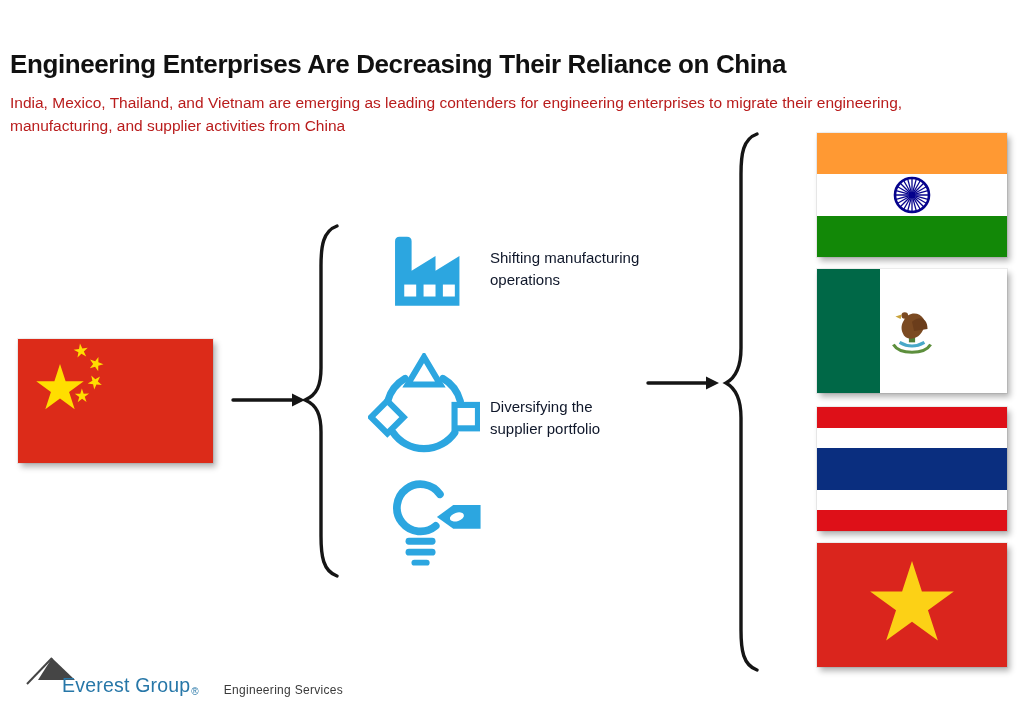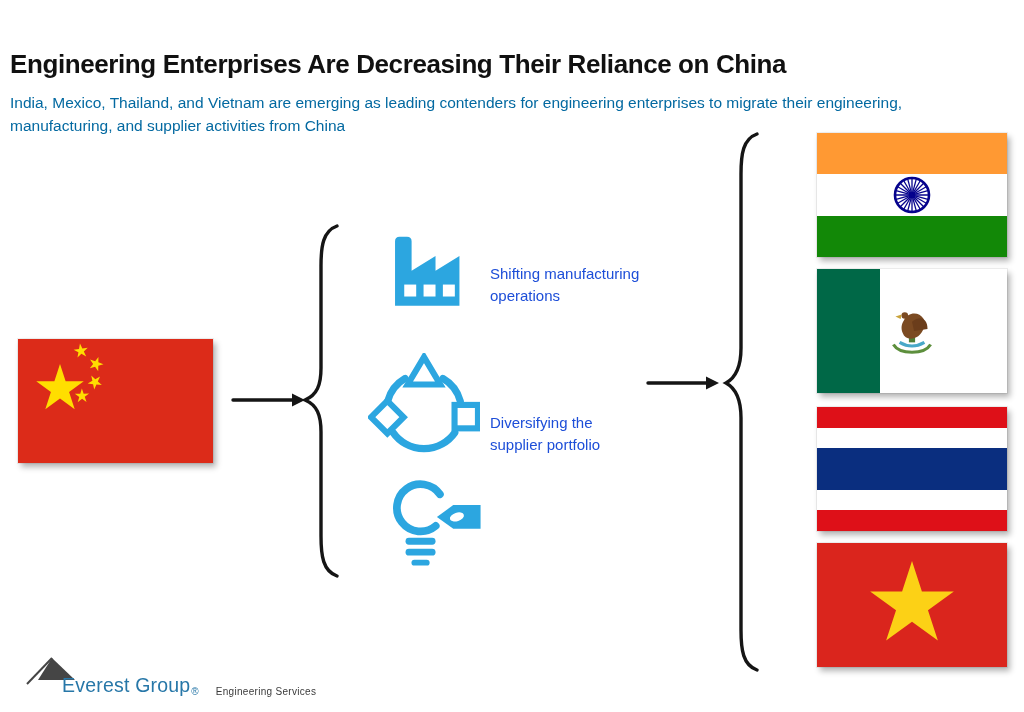--- a/index.html
+++ b/index.html
@@ -6,52 +6,52 @@
   #canvas{
     position:relative;width:1024px;height:712px;background:#fff;overflow:hidden;
     font-family:"Liberation Sans",sans-serif;color:var(--text,#1a1a1a);
   }
   .abs{position:absolute;}
   #title{
     left:10px;top:30px;width:1000px;font-size:26px;font-weight:700;
     letter-spacing:-0.4px;line-height:34px;color:#111;
   }
   #subtitle{
-    left:10px;top:75px;width:935px;font-size:15.5px;line-height:23px;color:#0369a1;
+    left:10px;top:75px;width:935px;font-size:15.5px;line-height:23px;color:#b91c1c;
   }
   
   .flag{box-shadow:0 0 0 1px rgba(0,0,0,0.06),3px 4px 6px rgba(0,0,0,0.30);overflow:hidden;}
   #china-flag{left:18px;top:339px;width:195px;height:124px;background:var(--china-red,#DC2B19);}
   .right-flag{left:817px;width:190px;height:124px;}
   #india-flag{top:133px;}
   #mexico-flag{top:269px;}
   #thailand-flag{top:407px;}
   #vietnam-flag{top:543px;background:var(--vietnam-red,#DA251D);}
   .band-h{width:100%;height:33.34%;}
   .band-v{height:100%;width:33.34%;float:left;}
   .thai-col{display:flex;flex-direction:column;width:100%;height:100%;}
   .thai-col .s1{flex:1;}
   .thai-col .s2{flex:2;}
   .emblem{position:absolute;left:50%;top:50%;transform:translate(-50%,-50%);}
   
   .item-icon{color:var(--icon-blue,#2CA6E0);}
-  .item-label{font-size:15px;line-height:21.5px;color:#1d4ed8;margin-top:16px;}
+  .item-label{font-size:15px;line-height:21.5px;color:#0f172a;}
   #label-1{left:490px;top:247px;width:175px;}
   #label-2{left:490px;top:396px;width:132px;}
   #label-3{left:491px;top:501px;width:132px;}
   #icon-factory{left:384px;top:230px;}
   #icon-cycle{left:368px;top:353px;}
   #icon-bulb{left:386px;top:477px;}
   
   #overlay{left:0;top:0;pointer-events:none;}
   
   #footer{left:62px;top:674px;display:flex;align-items:flex-end;}
   #brand-name{font-size:19.5px;color:var(--brand-blue,#2777A8);letter-spacing:0.2px;}
   #brand-reg{font-size:10px;color:var(--brand-blue,#2777A8);margin-left:1px;}
-  #brand-division{font-size:10px;color:#3a3a3a;margin-left:17px;letter-spacing:0.3px;}
+  #brand-division{font-size:12px;color:#3a3a3a;margin-left:25px;letter-spacing:0.3px;}
   #mountain{left:25px;top:655px;}
 </style>
 </head>
 <body>
 
 <svg width="0" height="0" style="position:absolute" aria-hidden="true">
   <defs>
     <polygon id="star5" points="0,-1 0.225,-0.309 0.951,-0.309 0.363,0.118 0.588,0.809 0,0.382 -0.588,0.809 -0.363,0.118 -0.951,-0.309 -0.225,-0.309"></polygon>
   </defs>
 </svg>

